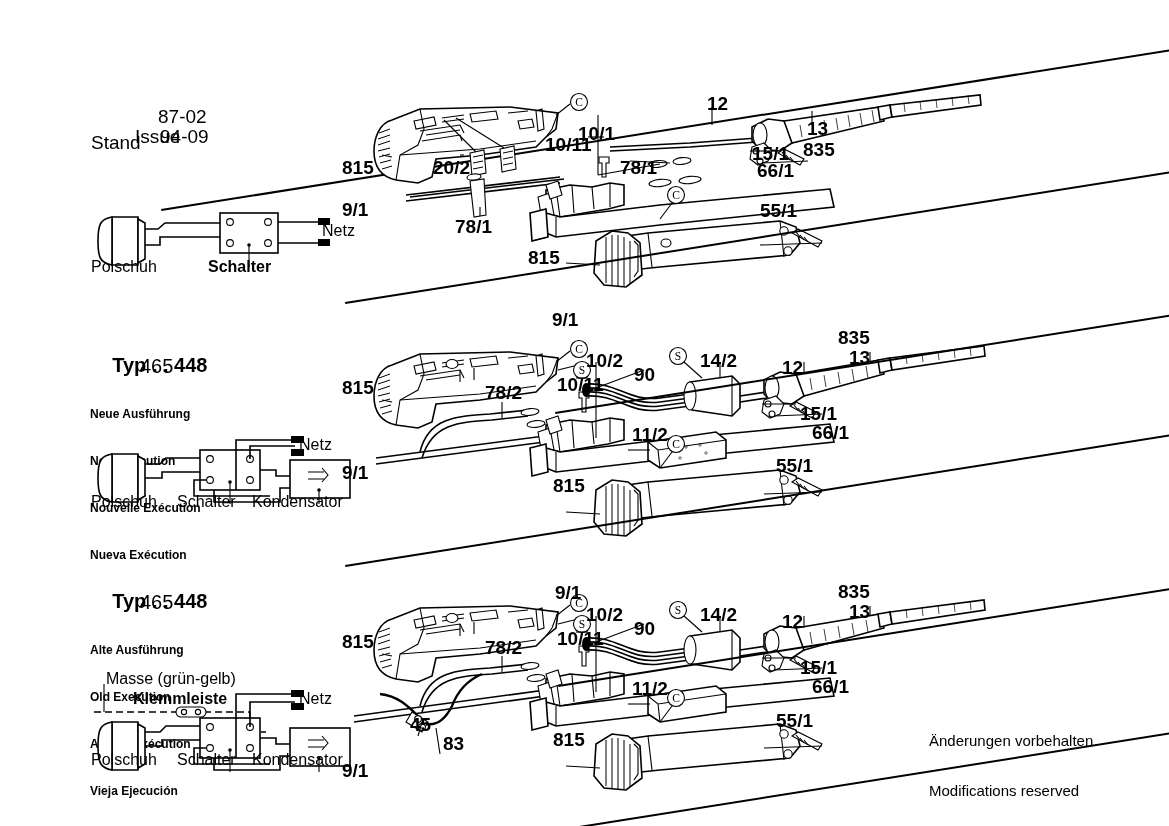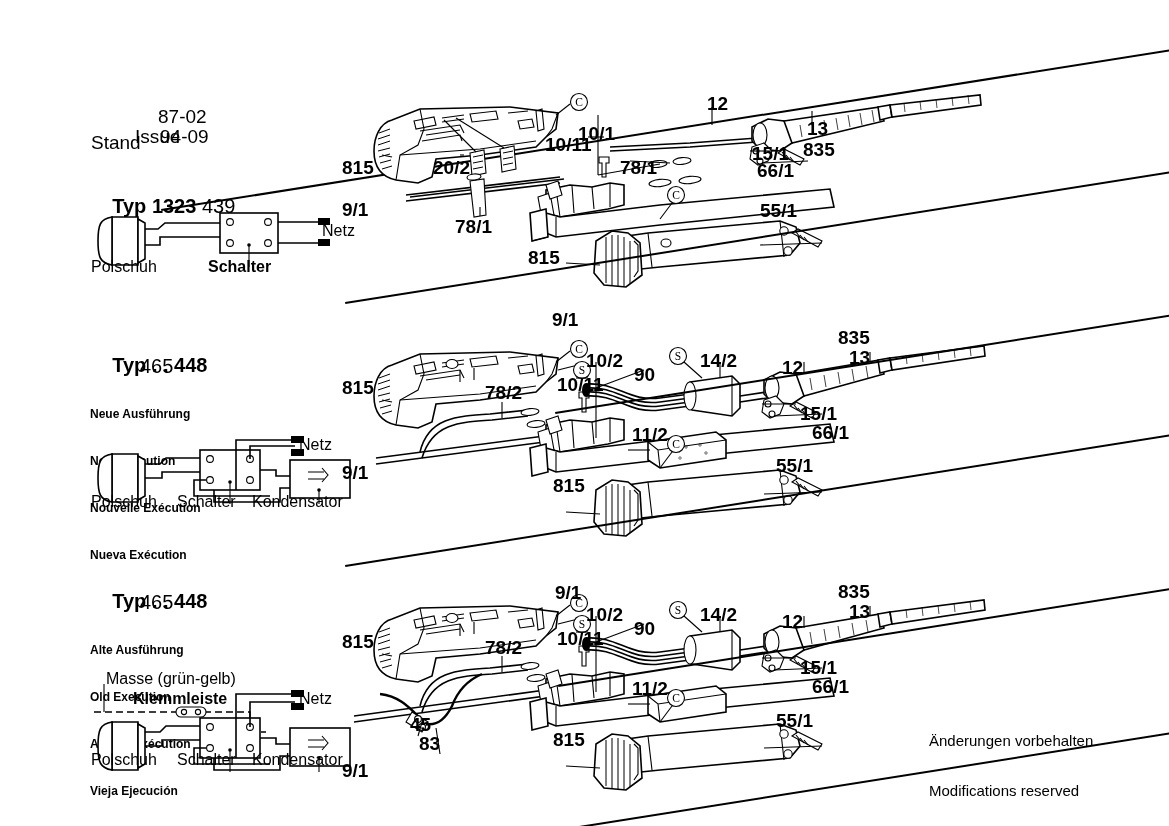--- a/index.html
+++ b/index.html
@@ -39,23 +39,20 @@
 <body>
 
 <div class="page">
 
 
   <div class="abs t-sub" style="left:91px;top:92px;margin-top:40px;">Stand</div>
   <div class="abs t-sub strike" style="left:158px;top:106px;">87-02</div>
   <div class="abs t-sub" style="left:91px;top:126px;margin-left:44px;">Issue</div>
   <div class="abs t-sub" style="left:160px;top:126px;">94-09</div>
 
-  <div class="abs t-typ" style="left:90px;top:172px;">
-    <span>Typ</span> <span>1323</span> <span class="reg">439</span>
-  </div>
 
   <svg width="300" height="90" style="left:90px;top:205px;">
 
     <path class="fillw" d="M22 12 L48 12 L48 60 L22 60 Z"></path>
     <path class="fillw" d="M22 12 C10 14 8 20 8 36 C8 52 10 58 22 60 Z"></path>
     <path class="fillw" d="M48 14 L55 18 L55 54 L48 58 Z"></path>
 
     <path class="ln" d="M55 24 L68 24 L75 18 L130 18"></path>
     <path class="ln" d="M55 40 L70 40 L70 32 L130 32"></path>
 
@@ -629,21 +626,21 @@
       <div class="abs t-call" style="left: 634px; top: 618px;">90</div>
       <div class="abs t-call" style="left: 700px; top: 604px;">14/2</div>
       <div class="abs t-call" style="left: 782px; top: 611px;">12</div>
       <div class="abs t-call" style="left: 849px; top: 601px;">13</div>
       <div class="abs t-call" style="left: 838px; top: 581px;">835</div>
       <div class="abs t-call" style="left: 800px; top: 657px;">15/1</div>
       <div class="abs t-call" style="left: 812px; top: 676px;">66/1</div>
       <div class="abs t-call" style="left: 632px; top: 678px;">11/2</div>
       <div class="abs t-call" style="left: 776px; top: 710px;">55/1</div>
       <div class="abs t-call" style="left: 410px; top: 714px;">45</div>
-      <div class="abs t-call" style="left: 419px; top: 733px;">83</div>
+      <div class="abs t-call" style="left: 443px; top: 733px;">83</div>
       <div class="abs t-call" style="left: 553px; top: 729px;">815</div>
     </div>
 
   <div class="abs t-foot" style="left:929px;top:700px;">
     <div>Änderungen vorbehalten</div>
     <div>Modifications reserved</div>
     
     
   </div>
 

